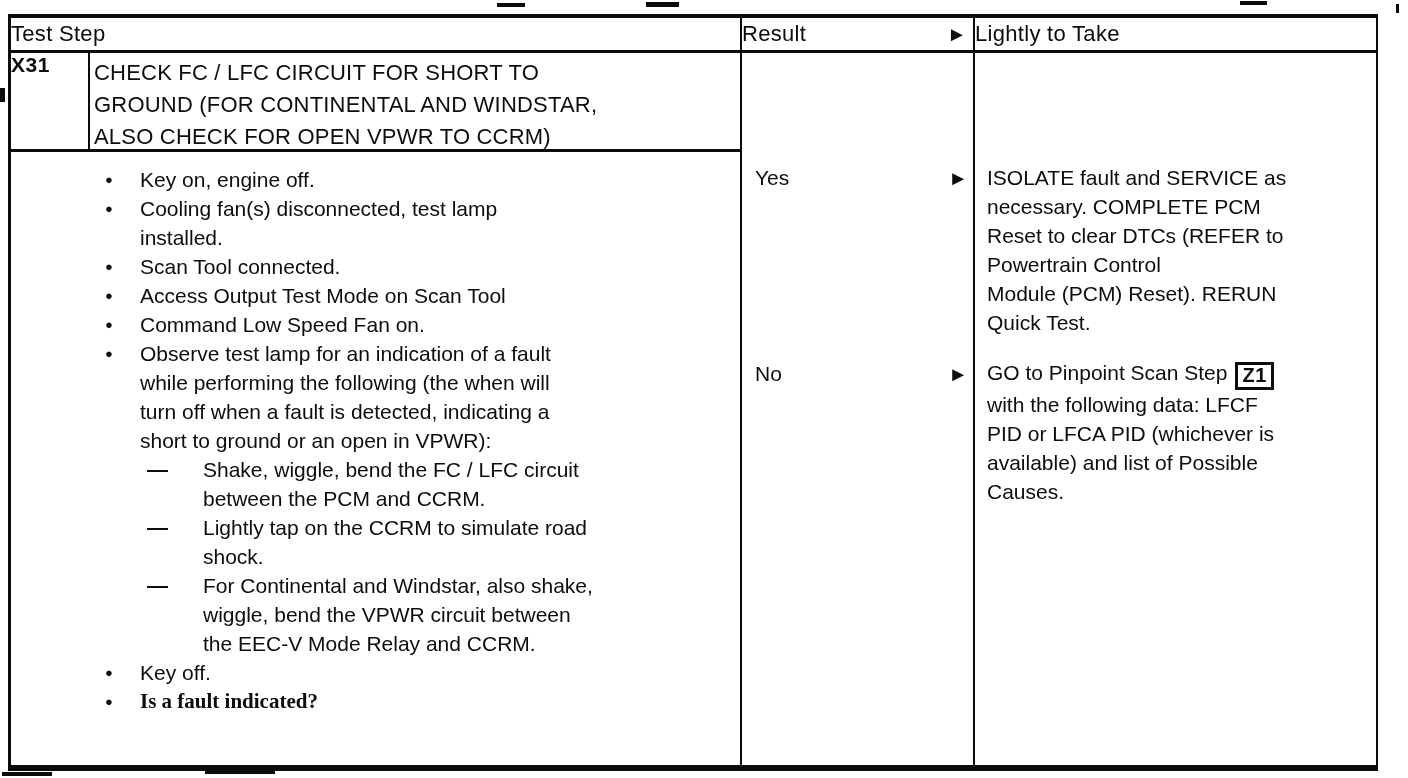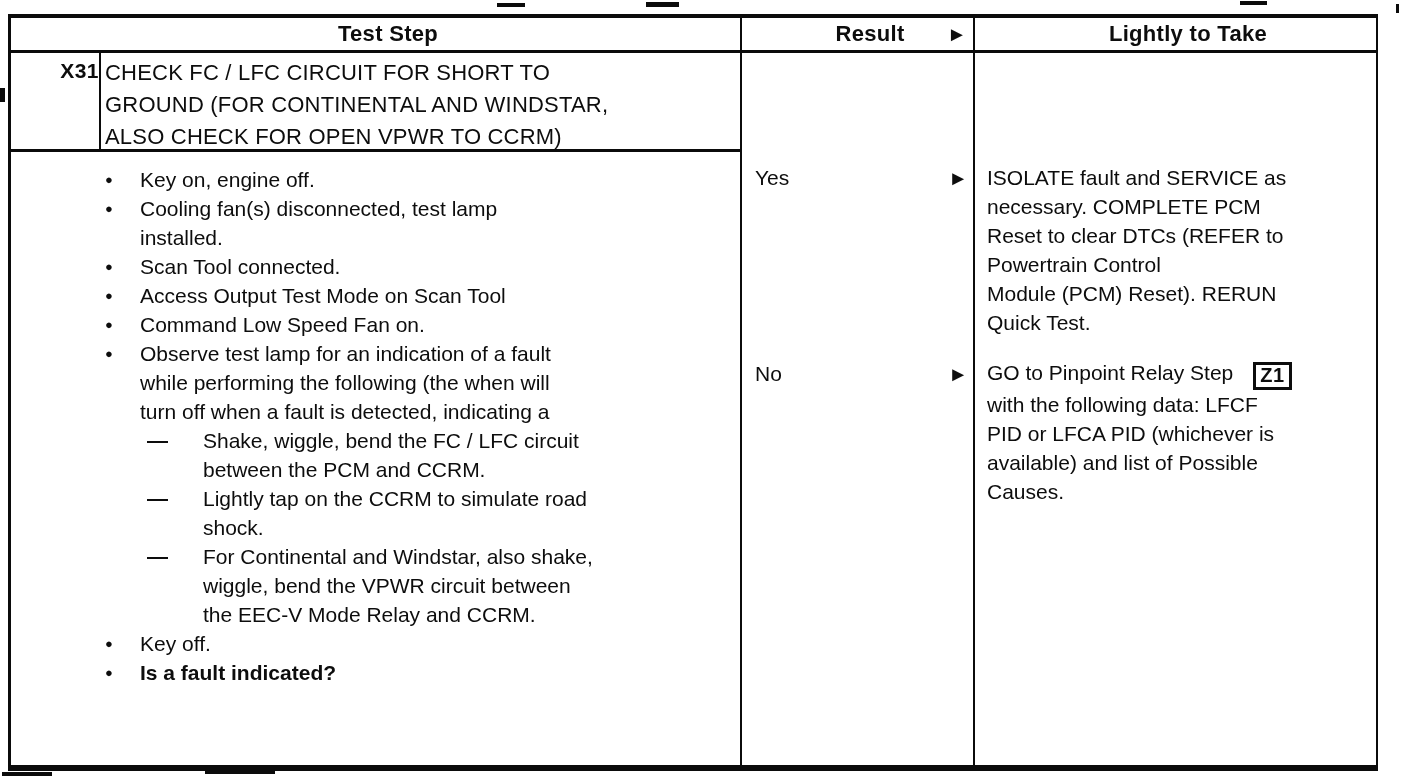--- a/index.html
+++ b/index.html
@@ -9,50 +9,50 @@
     font-family:"Liberation Sans", sans-serif; color:#0d0d0d; overflow:hidden;
   }
   .ptable {
     position:absolute; left:8px; top:14px; width:1370px; height:757px;
     border-top:4px solid #0b0b0b; border-bottom:6px solid #0b0b0b;
     border-left:3px solid #0b0b0b; border-right:2px solid #0b0b0b;
     display:flex; flex-direction:column;
   }
   
   .header-row { display:flex; height:35px; border-bottom:3px solid #0b0b0b; flex:0 0 auto; }
-  .hc { font-weight:700; font-size:22px; line-height:32px; text-align:center; letter-spacing:.3px;padding-left:25px; }
+  .hc { font-weight:400; font-size:22px; line-height:32px; letter-spacing:.3px; }
   .hc-test { width:729px; }
   .hc-result { width:233px; border-left:2px solid #0b0b0b; position:relative; }
   .hc-action { flex:1; border-left:2px solid #0b0b0b; }
   .header-arrow { position:absolute; right:6px; top:0; font-size:20px; line-height:32px; }
   
   .body-row { display:flex; flex:1; min-height:0; }
   .left-sec { width:729px; display:flex; flex-direction:column; }
   .step-row { display:flex; height:99px; border-bottom:3px solid #0b0b0b; flex:0 0 auto; }
-  .step-id { width:90px; border-right:2px solid #0b0b0b; font-weight:700; font-size:21px; text-align:right; padding-top:6px; letter-spacing:.5px; }
+  .step-id { width:79px; border-right:2px solid #0b0b0b; font-weight:700; font-size:21px; text-align:left; letter-spacing:.5px; }
   .step-title { flex:1; padding:4px 8px 0 4px; font-size:22px; line-height:32px; letter-spacing:.2px; }
   .procedure { flex:1; padding:13px 4px 0 94px; font-size:21px; line-height:29px; }
   .b-row { display:flex; }
   .b-m { width:35px; flex:0 0 auto; font-size:13px; line-height:29px; }
   .b-t { flex:1; }
   .d-row { display:flex; margin-left:42px; }
   .d-m { width:56px; flex:0 0 auto; font-weight:700; line-height:27px; }
   .d-t { flex:1; }
-  .bold { font-weight:700; }
+  .bold { font-weight:700;font-family:Liberation Serif, serif; }
   
   .result-col { width:233px; border-left:2px solid #0b0b0b; position:relative; font-size:21px; line-height:26px; }
   .result-item { position:absolute; left:13px; right:5px; display:flex; justify-content:space-between; align-items:flex-start; }
   .result-yes { top:112px;gap:32px; }
   .result-no { top:308px; }
   .arrow-glyph { font-size:20px; line-height:26px; }
   .action-col { flex:1; border-left:2px solid #0b0b0b; position:relative; font-size:21px; line-height:29px; }
   .action-block { position:absolute; left:12px; right:2px; }
   .ab1 { top:110px; }
   .ab2 { top:305px; }
-  .zbox { display:inline-block; border:3px solid #0d0d0d; font-weight:700; font-size:20px; line-height:21px; padding:0 4px 1px 4px; margin-left:20px; vertical-align:-2px; letter-spacing:.5px; }
+  .zbox { display:inline-block; border:3px solid #0d0d0d; font-weight:700; font-size:20px; line-height:21px; padding:0 4px 1px 4px; margin-left:8px; vertical-align:-2px; letter-spacing:.5px; }
   
   .artifact { position:absolute; background:#0b0b0b; }
 </style>
 </head>
 <body>
 
 <div class="page">
 
   <div class="ptable">
 
@@ -119,20 +119,21 @@
                 <div>Command Low Speed Fan on.</div>
               </div>
           </div>
 
           <div class="b-row">
             <span class="b-m">●</span>
             <div class="b-t">
               <div>Observe test lamp for an indication of a fault</div>
               <div>while performing the following (the when will</div>
               <div>turn off when a fault is detected, indicating a</div>
+              <div>short to ground or an open in VPWR):</div>
             </div>
           </div>
 
           <div class="d-row">
             <span class="d-m">—</span>
             <div class="d-t">
               <div>Shake, wiggle, bend the FC / LFC circuit</div>
               <div>between the PCM and CCRM.</div>
             </div>
           </div>
@@ -186,21 +187,21 @@
         <div class="action-block ab1">
           <div>ISOLATE fault and SERVICE as</div>
           <div>necessary. COMPLETE PCM</div>
           <div>Reset to clear DTCs (REFER to</div>
           <div>Powertrain Control</div>
           <div>Module (PCM) Reset). RERUN</div>
           <div>Quick Test.</div>
         </div>
         <div class="action-block ab2">
           <div>
-            <span>GO to Pinpoint Relay Step</span><span class="zbox">Z1</span>
+            <span>GO to Pinpoint Scan Step</span><span class="zbox">Z1</span>
           </div>
           <div>with the following data: LFCF</div>
           <div>PID or LFCA PID (whichever is</div>
           <div>available) and list of Possible</div>
           <div>Causes.</div>
         </div>
       </div>
 
     </div>
   </div>

